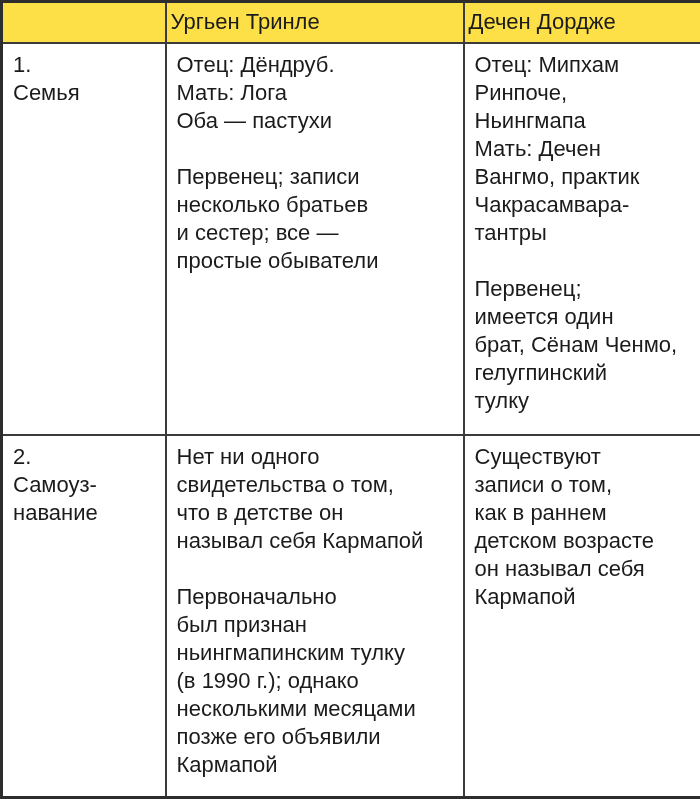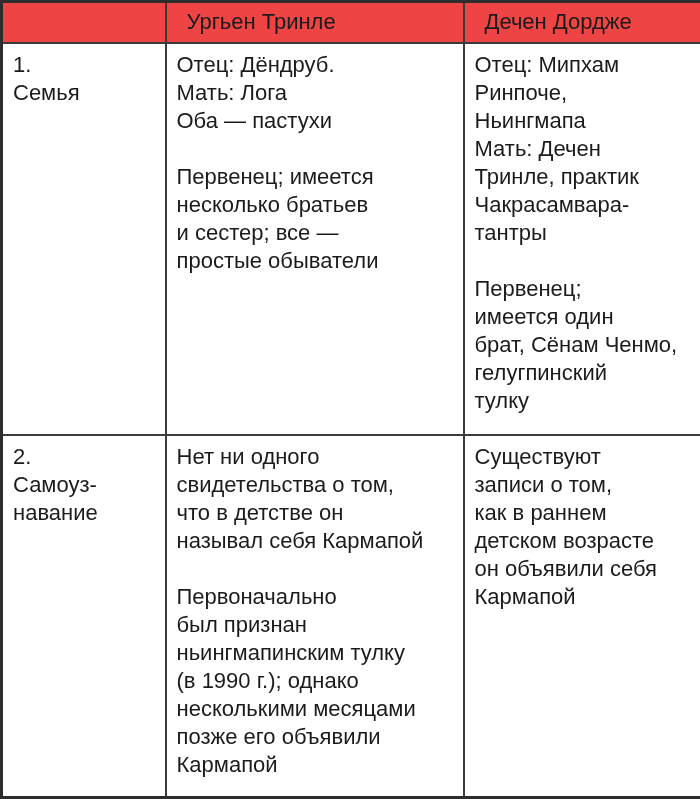--- a/index.html
+++ b/index.html
@@ -24,24 +24,24 @@
   th, td {
     border: 2px solid #3b3b3b;
     font-size: 22px;
     line-height: 28px;
     color: #1b1b1b;
     font-weight: normal;
     text-align: left;
     box-sizing: border-box;
   }
   thead th {
-    background: #ef4444;
+    background: #fde047;
     height: 41px;
     vertical-align: middle;
-    padding: 0 8px 0 20px;
+    padding: 0 8px 0 4px;
     white-space: nowrap;
     overflow: hidden;
   }
   tbody td {
     vertical-align: top;
     padding: 7px 6px 0 10px;
     white-space: pre-line;
     background: #ffffff;
   }
   tr.r1 { height: 391px; }
@@ -64,29 +64,29 @@
     </tr>
   </thead>
   <tbody>
     <tr class="r1">
       <td>1.
 Семья</td>
       <td>Отец: Дёндруб.
 Мать: Лога
 Оба — пастухи
 
-Первенец; имеется
+Первенец; записи
 несколько братьев
 и сестер; все —
 простые обыватели</td>
       <td>Отец: Мипхам
 Ринпоче,
 Ньингмапа
 Мать: Дечен
-Тринле, практик
+Вангмо, практик
 Чакрасамвара-
 тантры
 
 Первенец;
 имеется один
 брат, Сёнам Ченмо,
 гелугпинский
 тулку</td>
     </tr>
     <tr class="r2">
@@ -102,17 +102,17 @@
 был признан
 ньингмапинским тулку
 (в 1990 г.); однако
 несколькими месяцами
 позже его объявили
 Кармапой</td>
       <td>Существуют
 записи о том,
 как в раннем
 детском возрасте
-он объявили себя
+он называл себя
 Кармапой</td>
     </tr>
   </tbody>
 </table>
 
 </body></html>

